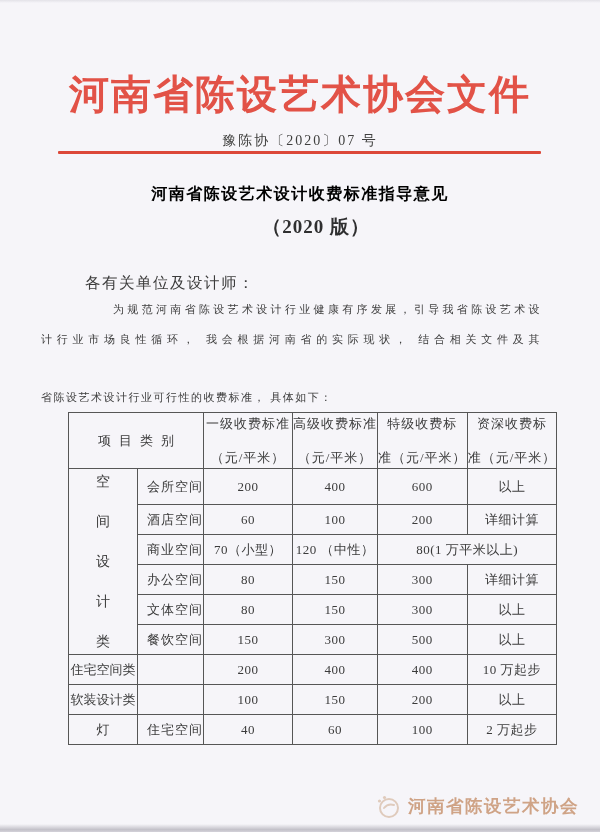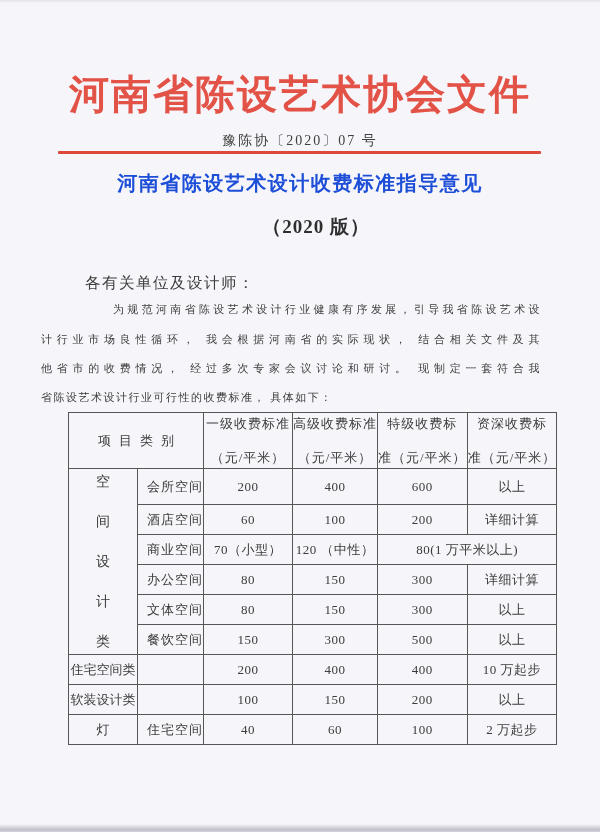--- a/index.html
+++ b/index.html
@@ -23,22 +23,22 @@
   }
   .doc-number{
     position:absolute;top:132px;left:0;width:100%;text-align:center;
     font-size:14px;letter-spacing:2px;color:#40403f;
   }
   .red-rule{
     position:absolute;top:151px;left:58px;width:483px;height:3px;
     background:#dc4839;border-radius:1px;
   }
   .doc-title{
-    position:absolute;top:170px;left:0;width:100%;text-align:center;
-    font-weight:700;font-size:20px;letter-spacing:1.5px;color:#1d4ed8;
+    position:absolute;top:184px;left:0;width:100%;text-align:center;
+    font-weight:700;font-size:16px;letter-spacing:1.5px;color:#000000;
   }
   .doc-subtitle{
     position:absolute;top:214px;left:0;width:100%;text-align:center;
     font-weight:700;font-size:19px;letter-spacing:1px;color:#2f2f30;padding-left:16px;
   }
 
   .salutation{
     position:absolute;top:273px;left:85px;
     font-size:15.5px;letter-spacing:1.5px;white-space:nowrap;
   }
@@ -92,21 +92,20 @@
   <div class="org-title">河南省陈设艺术协会文件</div>
   <div class="doc-number">豫陈协〔2020〕07 号</div>
   <div class="red-rule"></div>
 
   <div class="doc-title">河南省陈设艺术设计收费标准指导意见</div>
   <div class="doc-subtitle">（2020 版）</div>
 
   <div class="salutation">各有关单位及设计师：</div>
   <div class="para-line l1 pl-1">为规范河南省陈设艺术设计行业健康有序发展，引导我省陈设艺术设</div>
   <div class="para-line pl-2">计行业市场良性循环， 我会根据河南省的实际现状， 结合相关文件及其</div>
-  <div class="para-line pl-3">他省市的收费情况， 经过多次专家会议讨论和研讨。 现制定一套符合我</div>
   <div class="para-line l4 pl-4">省陈设艺术设计行业可行性的收费标准， 具体如下：</div>
 
   <table class="fee-table">
     <colgroup>
       <col style="width:69px">
         <col style="width:65px">
         <col style="width:89px">
       <col style="width:85px">
         <col style="width:81px">
         <col style="width:83px">
@@ -210,15 +209,24 @@
       <td class="catcell">灯</td>
       <td class="sub">住宅空间</td>
       <td class="num">40</td>
       <td class="num">60</td>
       <td class="num">100</td>
       <td class="num">2 万起步</td>
     </tr>
   </tbody>
     </table>
 
+  <div class="footer">
+    <svg class="logo-mark" width="26" height="26" viewBox="0 0 26 26">
+      <circle cx="14" cy="15" r="9" fill="none" stroke="#dcc4b2" stroke-width="2"></circle>
+      <path d="M9 15 q4 -5 10 -3" fill="none" stroke="#dcc4b2" stroke-width="2" stroke-linecap="round"></path>
+      <circle cx="4.5" cy="8" r="1.6" fill="#dcc4b2"></circle>
+      <circle cx="9.5" cy="4.5" r="1.6" fill="#dcc4b2"></circle>
+    </svg>
+    <span class="org-name">河南省陈设艺术协会</span>
+  </div>
 
   <div class="bottom-edge"></div>
 </div>
 
 </body></html>

